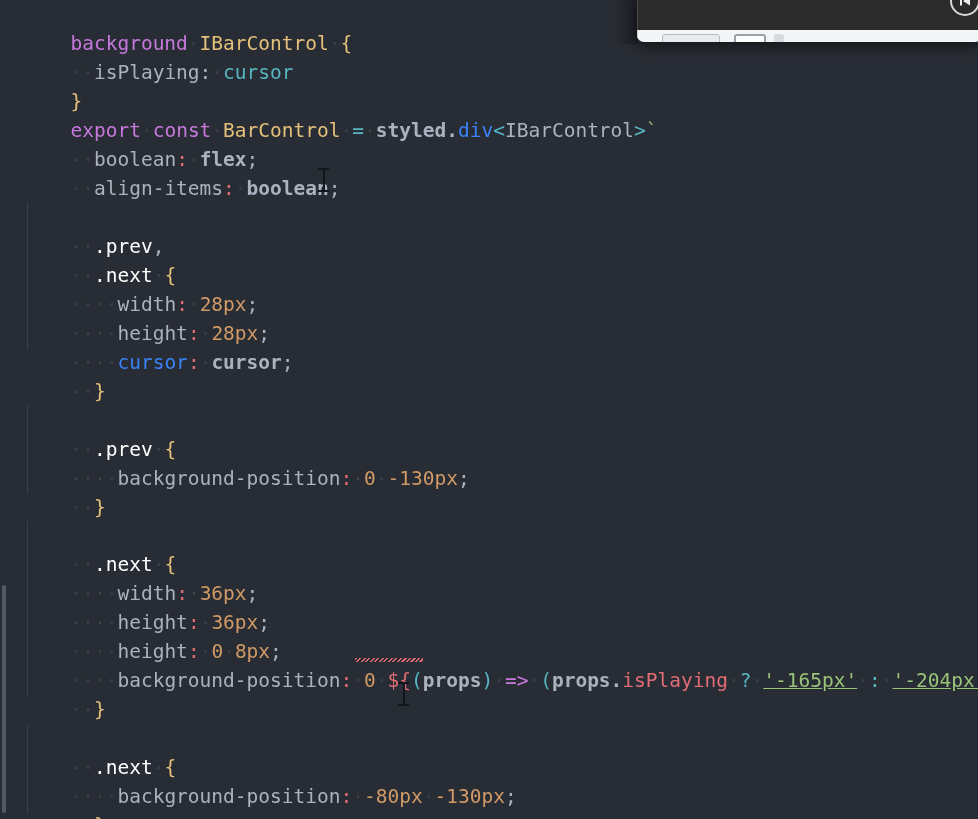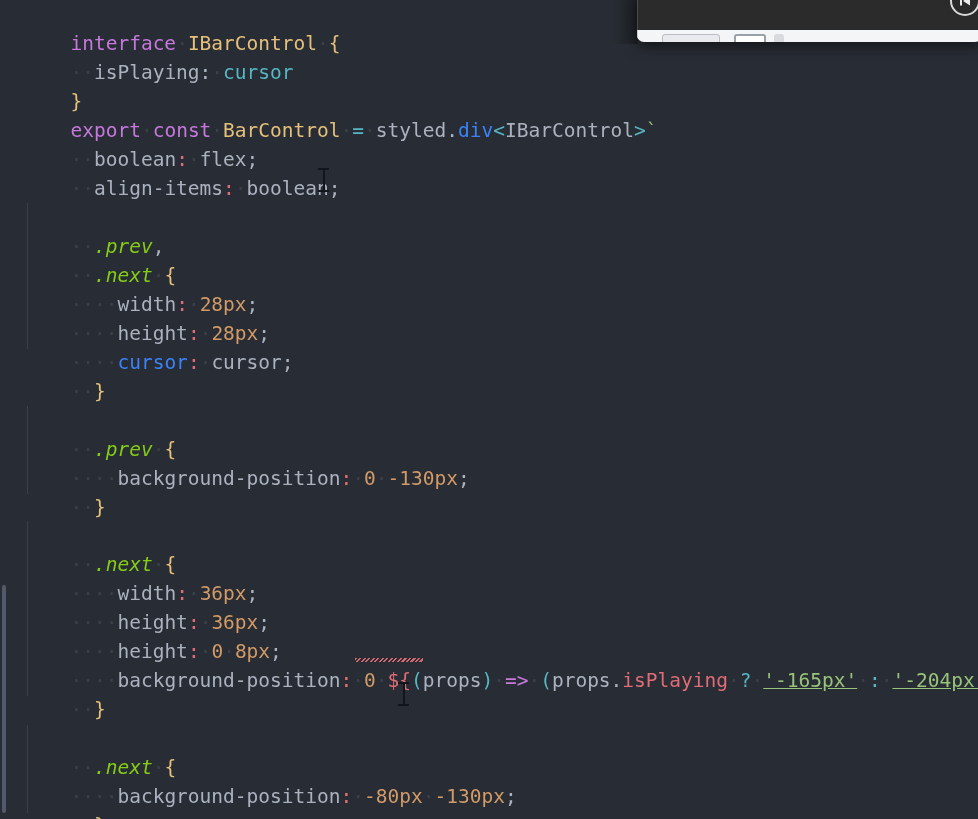--- a/index.html
+++ b/index.html
@@ -35,25 +35,25 @@
   }
 
   
   .t-kw       { color: #c678dd; }   
   .t-type     { color: #e5c07b; }   
   .t-brace    { color: #e5c07b; }   
   .t-prop     { color: #abb2bf; }   
   .t-builtin  { color: #56b6c2; }   
   .t-var      { color: #e5c07b; }   
   .t-op       { color: #56b6c2; }   
-  .t-plain    { color: #abb2bf; }
+  .t-plain    { color: #abb2bf; font-weight: bold; }
   .t-fn       { color: #3b82f6; }   
   .t-generic  { color: #abb2bf; }
   .t-tick     { color: #98c379; }
-  .t-sel      { color: #84cc16; font-style: italic; }   
+  .t-sel      { color: #ffffff; }   
   .t-num      { color: #d19a66; }   
   .t-colon    { color: #e06c75; }
   .t-punct    { color: #abb2bf; }
   .t-dollar   { color: #e06c75; }
   .t-paren1   { color: #56b6c2; }
   .t-arrow    { color: #c678dd; }
   .t-member   { color: #e06c75; }
   .t-quest    { color: #56b6c2; }
   .t-str      { color: #98c379; text-decoration: underline; }
   .t-semi     { color: #abb2bf; }
@@ -182,21 +182,21 @@
 <div id="root">
 
   <div id="editor">
 
     <div class="guide" style="left:27px; top:203px; height:146px;"></div>
     <div class="guide" style="left:27px; top:406px; height:88px;"></div>
     <div class="guide" style="left:27px; top:521px; height:175px;"></div>
     <div class="guide" style="left:27px; top:725px; height:88px;"></div>
 
     <div class="code-line" style="top:0px; position:absolute; left:0;">
-      <span class="t-kw">interface</span><span class="ws">·</span><span class="t-type">IBarControl</span><span class="ws">·</span><span class="t-brace">{</span>
+      <span class="t-kw">background</span><span class="ws">·</span><span class="t-type">IBarControl</span><span class="ws">·</span><span class="t-brace">{</span>
     </div>
 
     <div class="code-line" style="top:29px; position:absolute; left:0;">
       <span class="ws">··</span><span class="t-prop">isPlaying</span><span class="t-punct">:</span><span class="ws">·</span><span class="t-builtin">cursor</span>
     </div>
 
     <div class="code-line" style="top:58px; position:absolute; left:0;">
       <span class="t-brace">}</span>
     </div>
 

